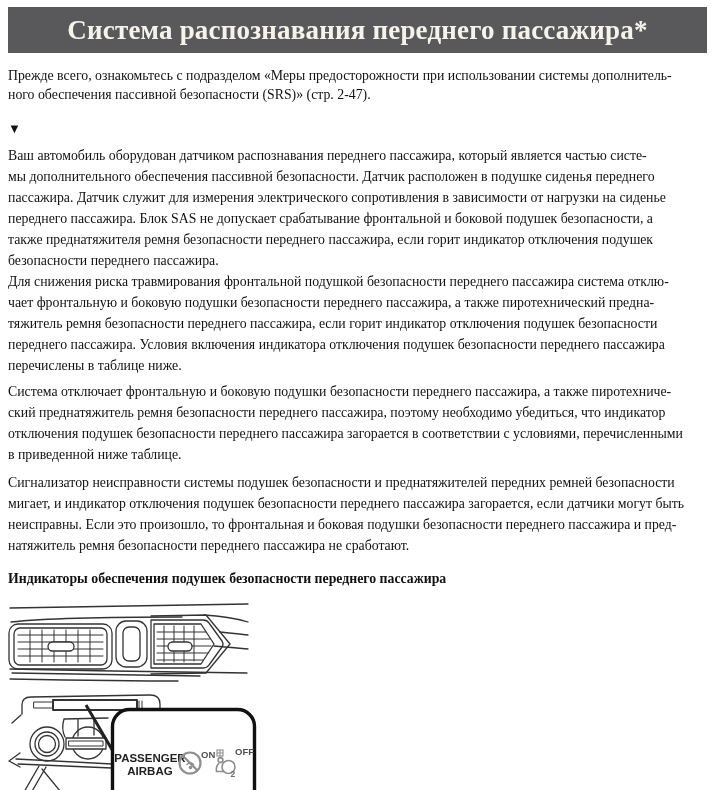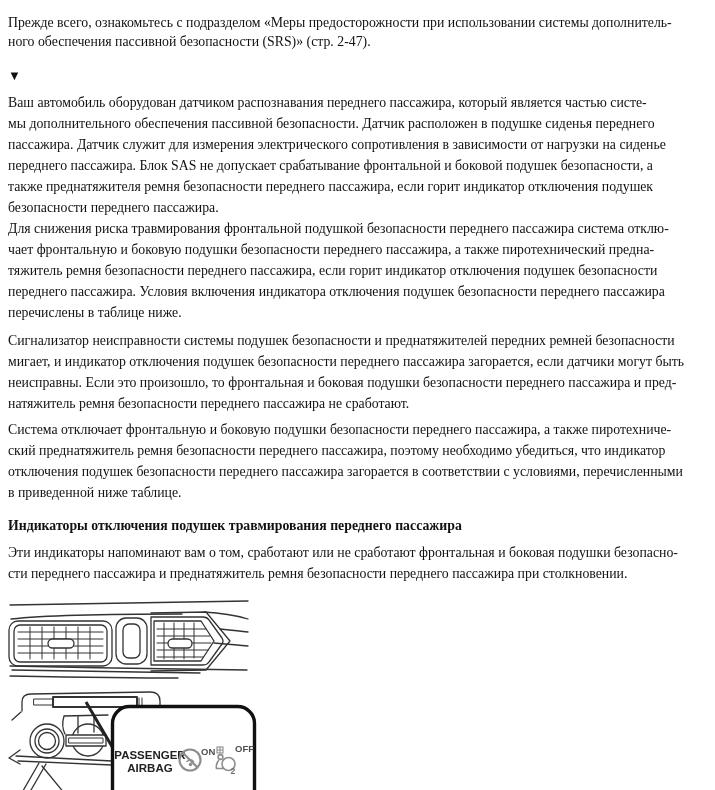--- a/index.html
+++ b/index.html
@@ -59,20 +59,23 @@
   figure{margin:0;padding:0;}
   .fig-vents{margin-top:12px;width:248px;height:90px;}
   .fig-indicator{margin-top:0;width:252px;height:142px;}
   svg text{font-family:"Liberation Sans","DejaVu Sans",sans-serif;}
 </style>
 </head>
 <body>
 
 <div class="page">
 
+  <header class="title-bar">
+    <h1>Система распознавания переднего пассажира*</h1>
+  </header>
 
   <div class="content">
 
     <p class="para intro">Прежде всего, ознакомьтесь с подразделом «Меры предосторожности при использовании системы дополнитель-
 ного обеспечения пассивной безопасности (SRS)» (стр. 2-47).</p>
 
     <h2 class="section-heading">
       <span class="marker">▼</span>
     </h2>
 
@@ -81,34 +84,32 @@
 пассажира. Датчик служит для измерения электрического сопротивления в зависимости от нагрузки на сиденье
 переднего пассажира. Блок SAS не допускает срабатывание фронтальной и боковой подушек безопасности, а
 также преднатяжителя ремня безопасности переднего пассажира, если горит индикатор отключения подушек
 безопасности переднего пассажира.
 Для снижения риска травмирования фронтальной подушкой безопасности переднего пассажира система отклю-
 чает фронтальную и боковую подушки безопасности переднего пассажира, а также пиротехнический предна-
 тяжитель ремня безопасности переднего пассажира, если горит индикатор отключения подушек безопасности
 переднего пассажира. Условия включения индикатора отключения подушек безопасности переднего пассажира
 перечислены в таблице ниже.</p>
 
+    <p class="para p-system">Система отключает фронтальную и боковую подушки безопасности переднего пассажира, а также пиротехниче-
+ский преднатяжитель ремня безопасности переднего пассажира, поэтому необходимо убедиться, что индикатор
+отключения подушек безопасности переднего пассажира загорается в соответствии с условиями, перечисленными
+в приведенной ниже таблице.</p>
+
     <p class="para p-signal">Сигнализатор неисправности системы подушек безопасности и преднатяжителей передних ремней безопасности
 мигает, и индикатор отключения подушек безопасности переднего пассажира загорается, если датчики могут быть
 неисправны. Если это произошло, то фронтальная и боковая подушки безопасности переднего пассажира и пред-
 натяжитель ремня безопасности переднего пассажира не сработают.</p>
 
-    <p class="para p-system">Система отключает фронтальную и боковую подушки безопасности переднего пассажира, а также пиротехниче-
-ский преднатяжитель ремня безопасности переднего пассажира, поэтому необходимо убедиться, что индикатор
-отключения подушек безопасности переднего пассажира загорается в соответствии с условиями, перечисленными
-в приведенной ниже таблице.</p>
+    <h3 class="subheading">Индикаторы обеспечения подушек безопасности переднего пассажира</h3>
 
-    <h3 class="subheading">Индикаторы отключения подушек травмирования переднего пассажира</h3>
-
-    <p class="para p-ind">Эти индикаторы напоминают вам о том, сработают или не сработают фронтальная и боковая подушки безопасно-
-сти переднего пассажира и преднатяжитель ремня безопасности переднего пассажира при столкновении.</p>
 
     <figure class="fig-vents">
       <svg width="248" height="90" viewBox="0 0 248 90">
         <g stroke="#333" fill="none" stroke-width="1.3" stroke-linejoin="round" stroke-linecap="round">
           <path d="M2,9 L240,5"></path>
           <path d="M3,23 C40,19 120,18 174,18"></path>
           <rect x="1" y="25" width="103" height="45" rx="9"></rect>
           <rect x="6" y="29" width="93" height="37" rx="6"></rect>
           <g stroke-width="1">
             <path d="M10,36 L95,36 M10,43 L95,43 M10,50 L95,50 M10,57 L95,57"></path>

